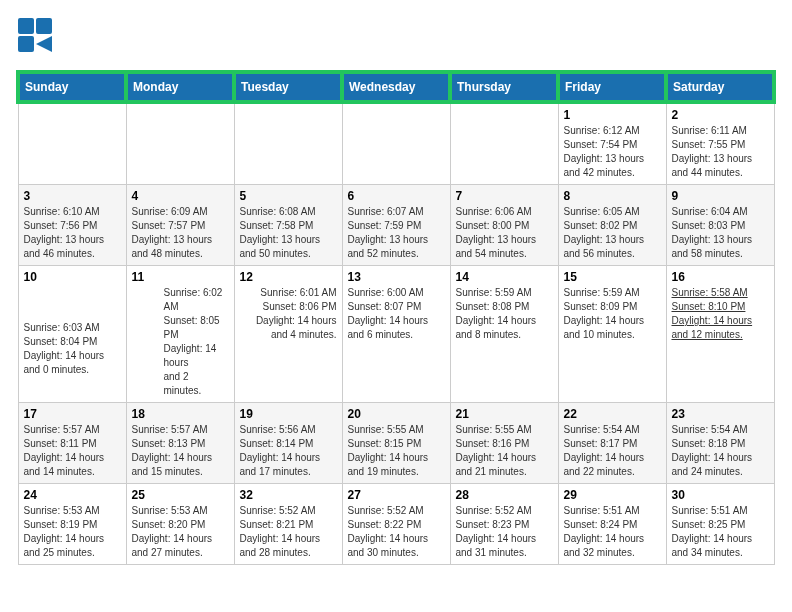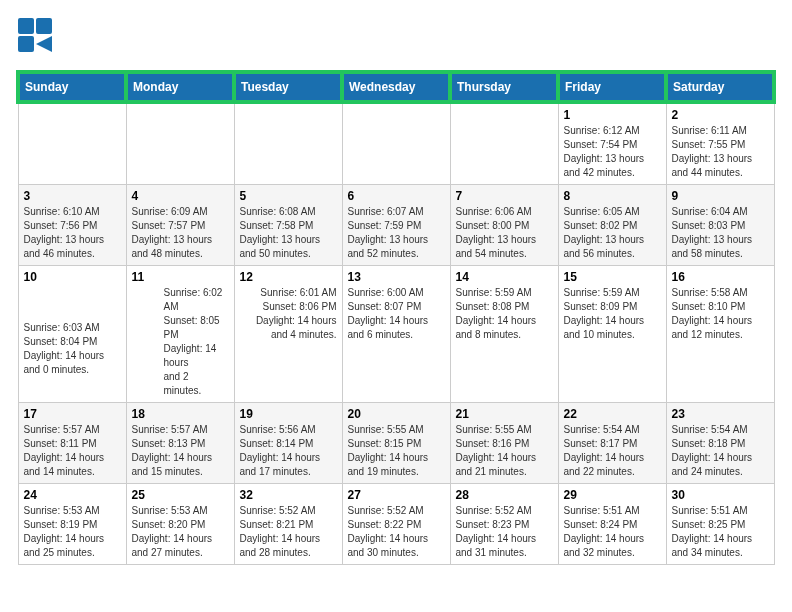--- a/index.html
+++ b/index.html
@@ -221,21 +221,21 @@
         </td>
         <td>
           <span class="day-num">15</span>
           <div class="day-info" style="white-space: pre-line;">Sunrise: 5:59 AM
 Sunset: 8:09 PM
 Daylight: 14 hours
 and 10 minutes.</div>
         </td>
         <td>
           <span class="day-num">16</span>
-          <div class="day-info" style="white-space: pre-line;">Sunrise: 5:58 AM
+          <div class="day-info" style="white-space: pre-line; text-decoration: underline;">Sunrise: 5:58 AM
 Sunset: 8:10 PM
 Daylight: 14 hours
 and 12 minutes.</div>
         </td>
       </tr>
       <tr>
         <td>
           <span class="day-num">17</span>
           <div class="day-info" style="white-space: pre-line;">Sunrise: 5:57 AM
 Sunset: 8:11 PM

